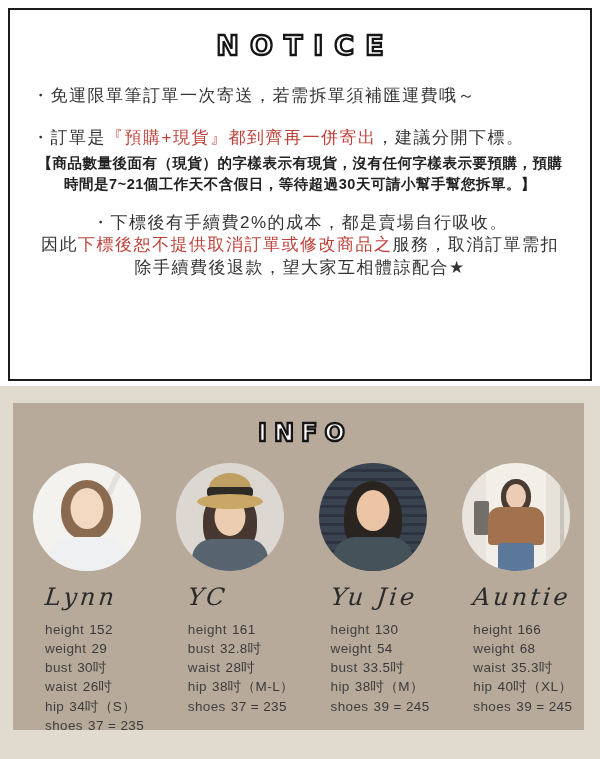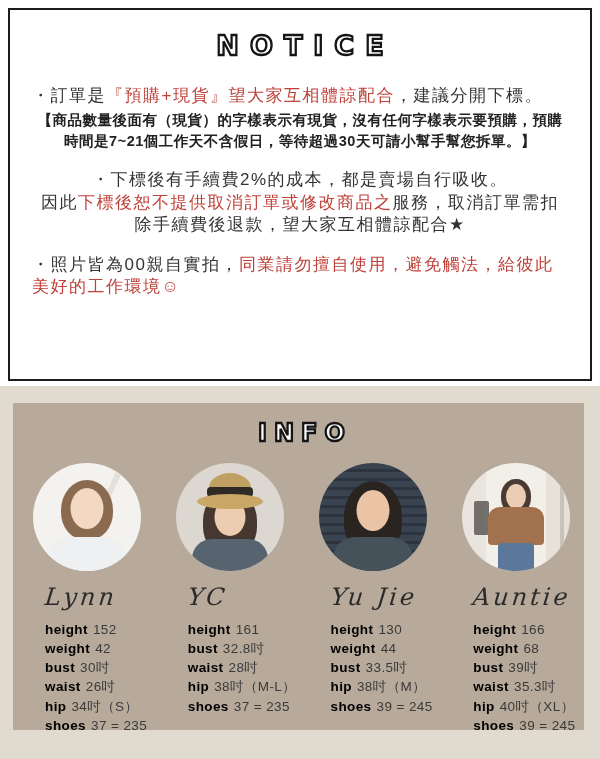--- a/index.html
+++ b/index.html
@@ -143,58 +143,58 @@
     white-space:nowrap;
   }
   .stats{align-self:flex-start;padding-left:26px;}
   .stat-row{
     font-size:13.5px;
     line-height:1.42;
     letter-spacing:0.4px;
     color:#3a3a3a;
     white-space:nowrap;
   }
-  .stat-label{font-weight:bold;color:#000000;margin-right:5px;}
+  .stat-label{font-weight:normal;color:#404040;margin-right:5px;}
 </style>
 </head>
 <body>
 
 <div class="page">
 
   <section class="notice-box">
     <h1 class="outline-title notice-title">NOTICE</h1>
 
-
-    <p class="nline mb2"><span>・訂單是</span><span class="red">『預購+現貨』望大家互相體諒配合</span><span>，建議分開下標。</span></p>
+    <p class="nline mb1"><span>・免運限單筆訂單一次寄送，若需拆單須補匯運費哦～</span></p>
+
+    <p class="nline mb2"><span>・訂單是</span><span class="red">『預購+現貨』都到齊再一併寄出</span><span>，建議分開下標。</span></p>
     <p class="nnote mb3">【商品數量後面有（現貨）的字樣表示有現貨，沒有任何字樣表示要預購，預購時間是7~21個工作天不含假日，等待超過30天可請小幫手幫您拆單。】</p>
 
     <p class="nline mb3"><span>・下標後有手續費2%的成本，都是賣場自行吸收。
 因此</span><span class="red">下標後恕不提供取消訂單或修改商品之</span><span>服務，取消訂單需扣除手續費後退款，望大家互相體諒配合★</span></p>
 
 
-    <p class="nline"><span>・照片皆為00親自實拍，</span><span class="red">同業請勿擅自使用，避免觸法，給彼此美好的工作環境☺</span></p>
   </section>
 
   <section class="info-section">
     <div class="info-panel">
       <h2 class="outline-title info-title">INFO</h2>
 
       <div class="models">
 
         <div class="model-col">
           <div class="photo m0">
             <div class="ph-bg"></div>
             <div class="ph-hair"></div>
             <div class="ph-face"></div>
             <div class="ph-top"></div>
           </div>
           <div class="model-name">Lynn</div>
           <div class="stats">
             <div class="stat-row"><span class="stat-label">height</span><span class="stat-value">152</span></div>
-            <div class="stat-row"><span class="stat-label">weight</span><span class="stat-value">42</span></div>
+            <div class="stat-row"><span class="stat-label">weight</span><span class="stat-value">29</span></div>
             <div class="stat-row"><span class="stat-label">bust</span><span class="stat-value">30吋</span></div>
             <div class="stat-row"><span class="stat-label">waist</span><span class="stat-value">26吋</span></div>
             <div class="stat-row"><span class="stat-label">hip</span><span class="stat-value">34吋（S）</span></div>
             <div class="stat-row"><span class="stat-label">shoes</span><span class="stat-value">37 = 235</span></div>
           </div>
         </div>
 
         <div class="model-col">
           <div class="photo m1">
             <div class="ph-bg"></div>
@@ -218,42 +218,41 @@
         <div class="model-col">
           <div class="photo m2">
             <div class="ph-bg"></div>
             <div class="ph-hair"></div>
             <div class="ph-face"></div>
             <div class="ph-top"></div>
           </div>
           <div class="model-name">Yu Jie</div>
           <div class="stats">
             <div class="stat-row"><span class="stat-label">height</span><span class="stat-value">130</span></div>
-            <div class="stat-row"><span class="stat-label">weight</span><span class="stat-value">44</span></div>
+            <div class="stat-row"><span class="stat-label">weight</span><span class="stat-value">54</span></div>
             <div class="stat-row"><span class="stat-label">bust</span><span class="stat-value">33.5吋</span></div>
             <div class="stat-row"><span class="stat-label">hip</span><span class="stat-value">38吋（M）</span></div>
             <div class="stat-row"><span class="stat-label">shoes</span><span class="stat-value">39 = 245</span></div>
           </div>
         </div>
 
         <div class="model-col">
           <div class="photo m3">
             <div class="ph-bg"></div>
             <div class="ph-rack"></div>
             <div class="ph-door"></div>
             <div class="ph-hair"></div>
             <div class="ph-face"></div>
             <div class="ph-top"></div>
             <div class="ph-jeans"></div>
           </div>
           <div class="model-name">Auntie</div>
           <div class="stats">
             <div class="stat-row"><span class="stat-label">height</span><span class="stat-value">166</span></div>
             <div class="stat-row"><span class="stat-label">weight</span><span class="stat-value">68</span></div>
-            <div class="stat-row"><span class="stat-label">bust</span><span class="stat-value">39吋</span></div>
             <div class="stat-row"><span class="stat-label">waist</span><span class="stat-value">35.3吋</span></div>
             <div class="stat-row"><span class="stat-label">hip</span><span class="stat-value">40吋（XL）</span></div>
             <div class="stat-row"><span class="stat-label">shoes</span><span class="stat-value">39 = 245</span></div>
           </div>
         </div>
 
       </div>
     </div>
   </section>
 

